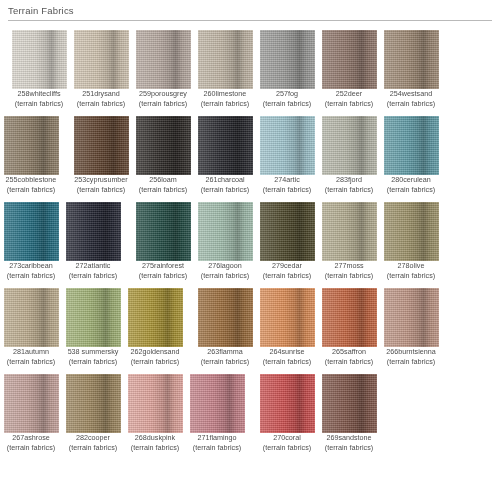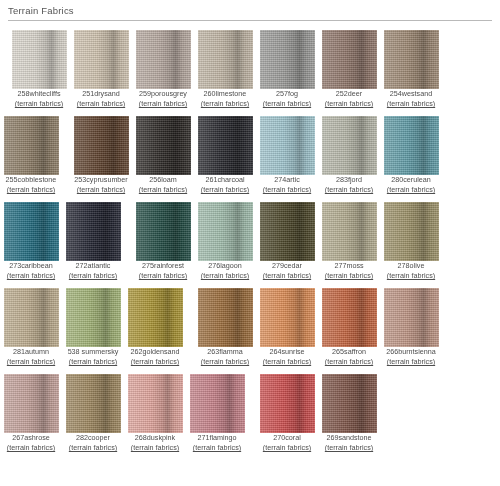--- a/index.html
+++ b/index.html
@@ -103,21 +103,20 @@
     font-size: 7.2px;
     color: #4e4e4e;
     white-space: nowrap;
     letter-spacing: 0px;
   }
   .swatch-sub {
     display: block;
     font-size: 7.2px;
     color: #4e4e4e;
     white-space: nowrap;
-    text-decoration: underline;
   }
 </style>
 </head>
 <body>
 
 <div id="page">
 
   <div class="header">
     <div class="header-title">Terrain Fabrics</div>
     <div class="header-rule"></div>

